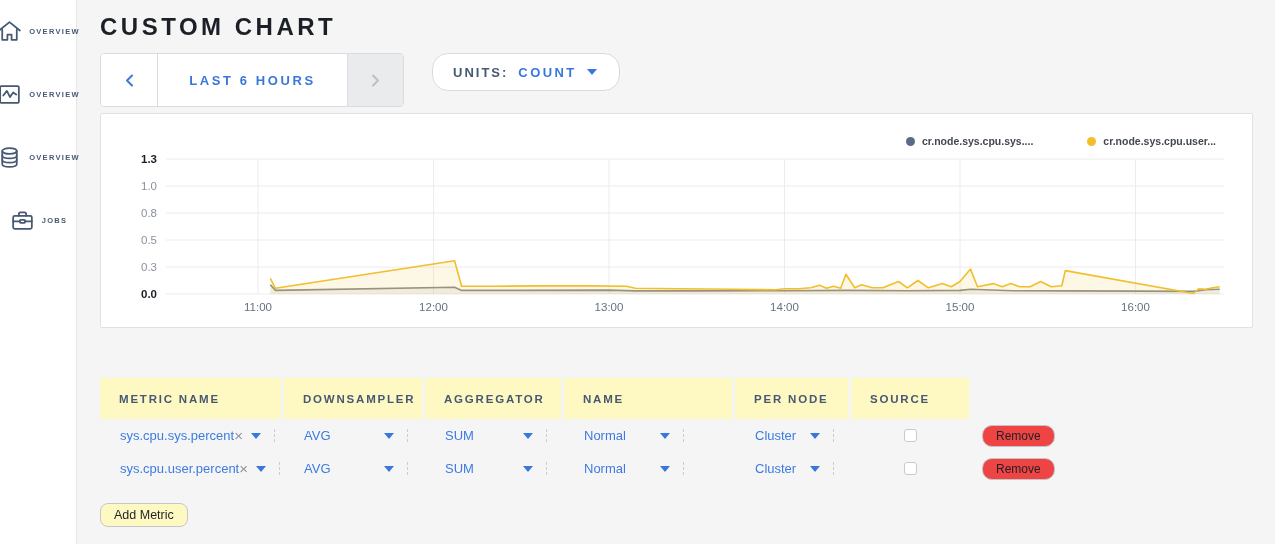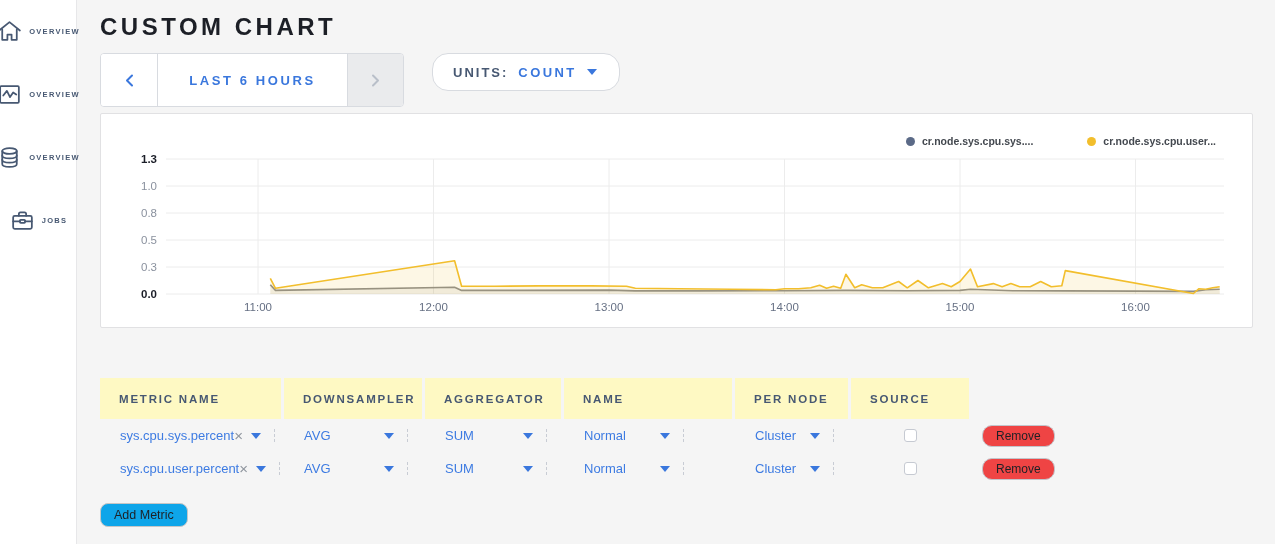--- a/index.html
+++ b/index.html
@@ -57,21 +57,21 @@
   .cell .sel-text { cursor:pointer; }
   .cell .right-group { margin-left:auto; display:flex; align-items:center; gap:8px; }
   .x-icon { font-size:15px; color:#8f959e; cursor:pointer; line-height:1; }
   .dash-mark { width:1px; height:13px; border-right:1px dashed #c8ccd4; margin-left:5px; }
   .cell.center { justify-content:center; padding-left:0; padding-right:0; }
   .checkbox { width:13px; height:13px; border:1px solid #c6cad2; border-radius:3px;
     background:#fff; cursor:pointer; }
   .remove-btn { height:22px; padding:0 13px; background:#ef4444; border:1px solid #c2c5cb;
     border-radius:10px; font-size:12px; color:#1e2126; cursor:pointer;
     font-family:"Liberation Sans", sans-serif; }
-  .add-btn { margin-top:18px; height:24px; padding:0 13px; background:#0ea5e9;
+  .add-btn { margin-top:18px; height:24px; padding:0 13px; background:#fef9c3;
     border:1px solid #c6c6c6; border-radius:8px; font-size:12.5px; color:#1e2126;
     cursor:pointer; font-family:"Liberation Sans", sans-serif; }
 </style>
 </head>
 <body>
 
 <nav class="sidebar">
   <div class="nav-item">
     <svg viewBox="0 0 26 26">
       <path d="M3 12 L13 4 L23 12"></path>

